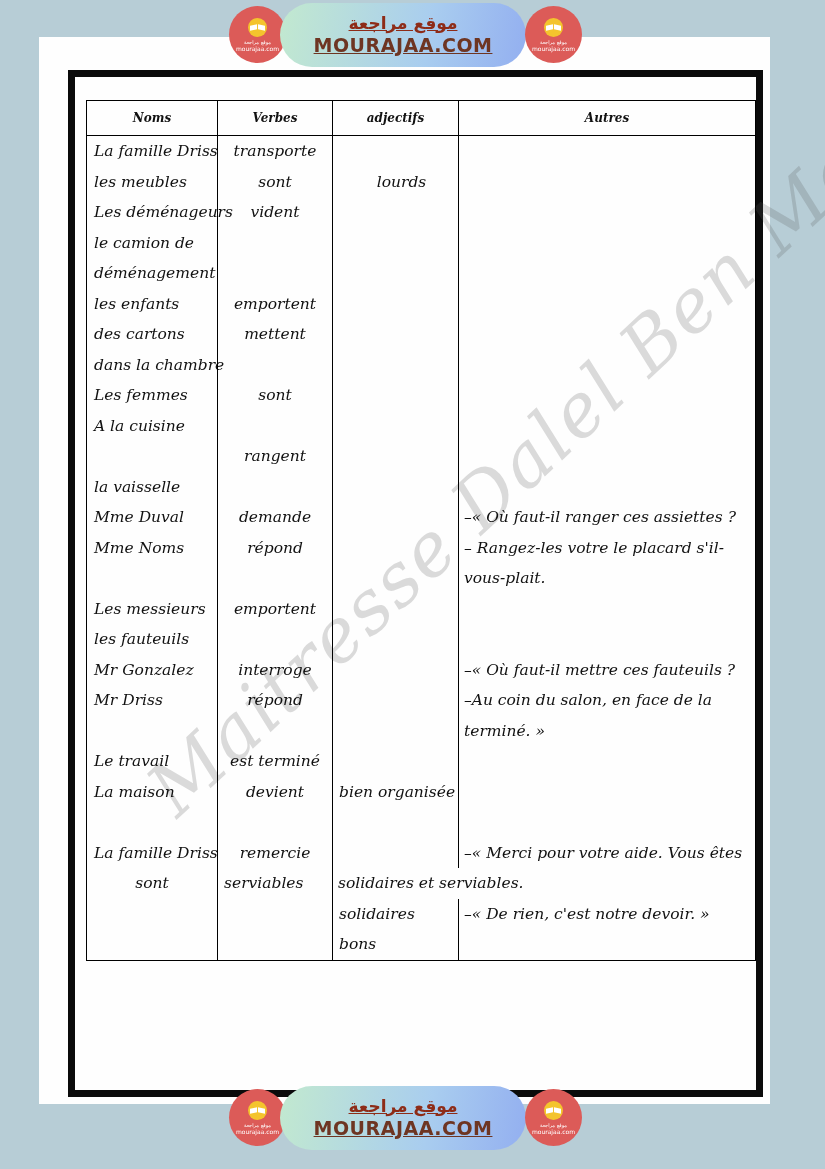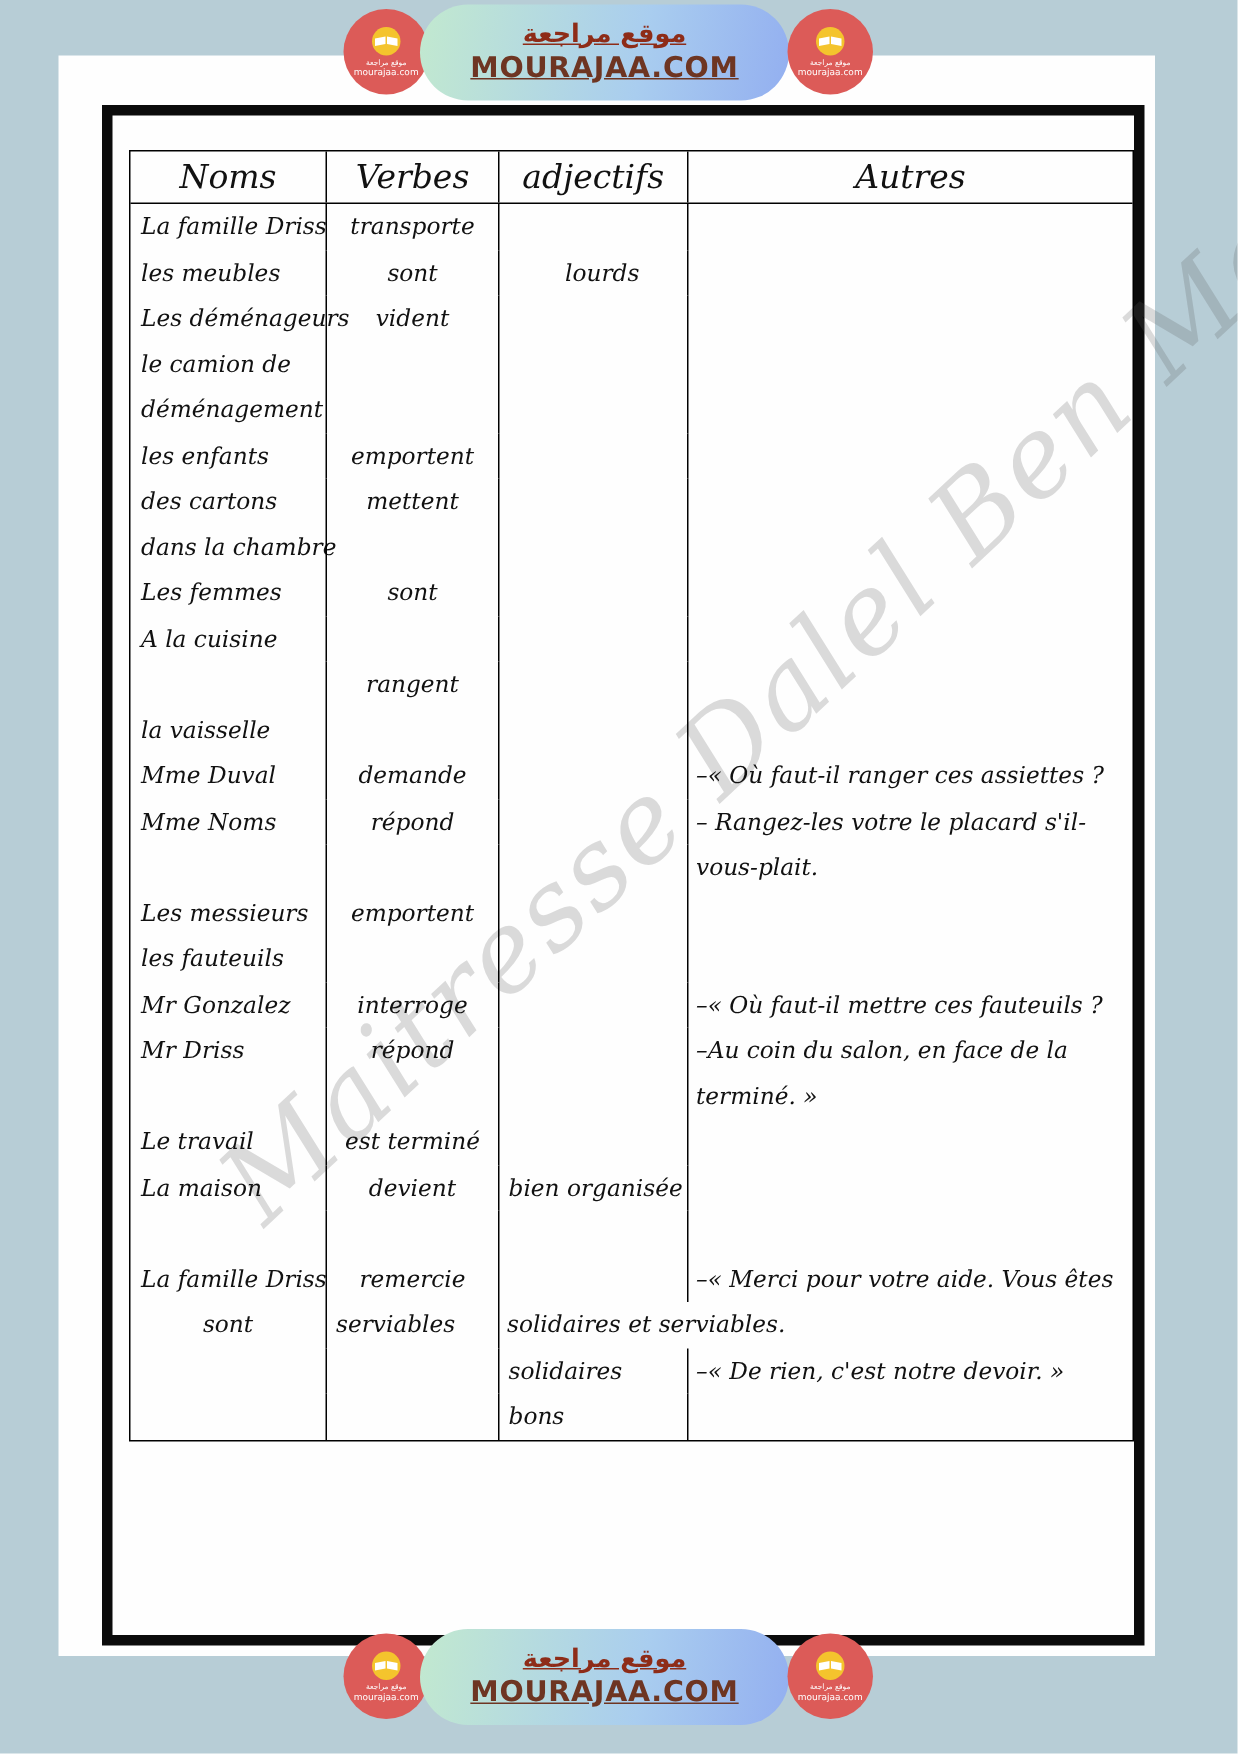--- a/index.html
+++ b/index.html
@@ -27,21 +27,21 @@
   }
   
   .grammar-table{
     position:absolute;left:86px;top:100px;width:668px;z-index:4;
     border:1.6px solid #000;background:transparent;
     font-style:italic;color:#111;
   }
   .thead{display:grid;grid-template-columns:130px 115px 126px 297px;
     border-bottom:1.6px solid #000;height:34px;}
   .th{display:flex;align-items:center;justify-content:center;
-    font-size:22px;font-weight:normal;border-left:1.4px solid #000;}
+    font-size:12px;font-weight:bold;border-left:1.4px solid #000;}
   .th:first-child{border-left:none;}
   .tbody{}
   .tr{display:grid;grid-template-columns:130px 115px 126px 297px;height:30.5px;}
   .tr>div{display:flex;align-items:center;border-left:1.4px solid #000;
     font-size:15.5px;white-space:nowrap;overflow:visible;}
   .tr>div:first-child{border-left:none;}
   .cell-noms{padding-left:7px;}
   .cell-verbes{justify-content:center;}
   .cell-adj{padding-left:6px;}
   .cell-adj.center{justify-content:center;padding-left:12px;}

